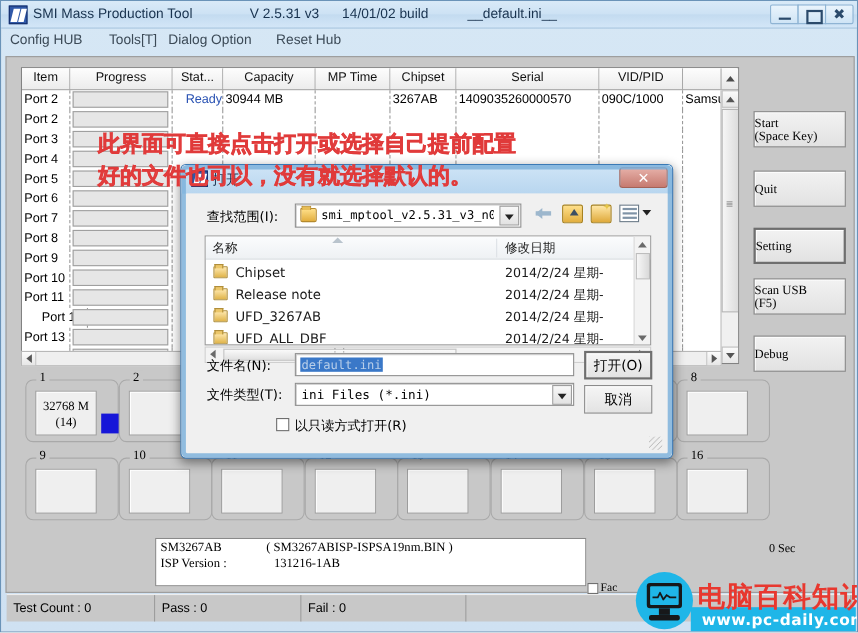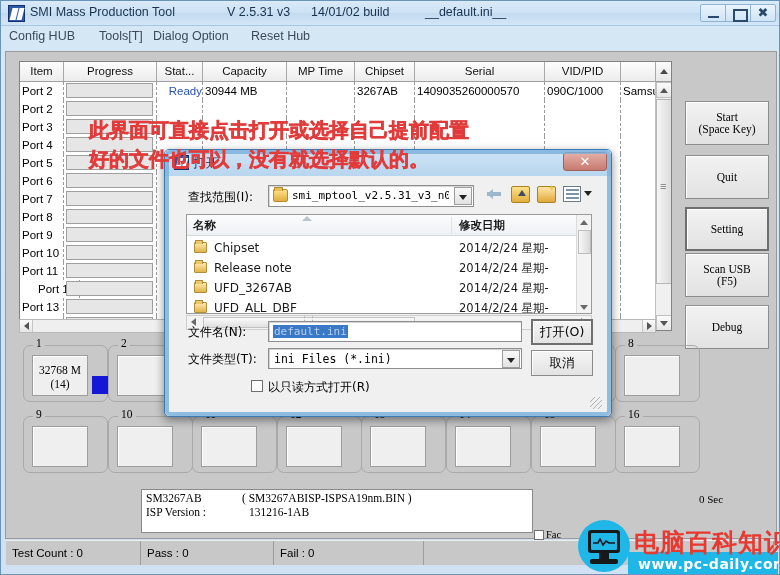--- a/index.html
+++ b/index.html
@@ -218,27 +218,27 @@
   }
   .hb-right::after {
     content: ""; position: absolute; left: 4px; top: 2px;
     border-top: 4px solid transparent; border-bottom: 4px solid transparent;
     border-left: 5px solid #555;
   }
 
   
   .sidebtn {
     position: absolute; left: 684px;
-    width: 84px; height: 44px;
+    width: 84px; height: 33px;
     background: linear-gradient(#f2f2f2, #e2e2e2);
     border: 1px solid #8d8d8d;
     box-shadow: inset 1px 1px 0 #ffffff;
     font-size: 11.5px; color: #000;
     display: flex; flex-direction: column;
-    align-items: center; justify-content: center;
+    justify-content: center;
     line-height: 12px;
     cursor: default;
     font-family: "Liberation Serif", serif;
   }
   .sidebtn.focus { border: 2px solid #6e6e6e; }
   #btn-start   { top: 100px; }
   #btn-quit    { top: 154px; }
   #btn-setting { top: 206px; }
   #btn-scan    { top: 252px; }
   #btn-debug   { top: 304px; }
@@ -499,21 +499,20 @@
   .fl-head {
     position: absolute; left: 0; top: 0;
     width: 406px; height: 21px;
     background: linear-gradient(#fbfcfd, #eef1f4);
     border-bottom: 1px solid #d4d9de;
   }
   .fl-col {
     position: absolute; top: 3px;
     font-size: 11.5px; color: #1a1a1a;
     font-family: "DejaVu Sans", sans-serif;
-    font-weight: bold;
   }
   #fl-col-name { left: 6px; }
   #fl-col-date { left: 272px; }
   .fl-sep { position: absolute; left: 264px; top: 2px; width: 1px; height: 17px; background: #dde1e6; }
   .fl-sortmark {
     position: absolute; left: 115px; top: 1px;
     border-left: 5px solid transparent; border-right: 5px solid transparent;
     border-bottom: 5px solid #b9c4cd;
   }
   .fl-row {

